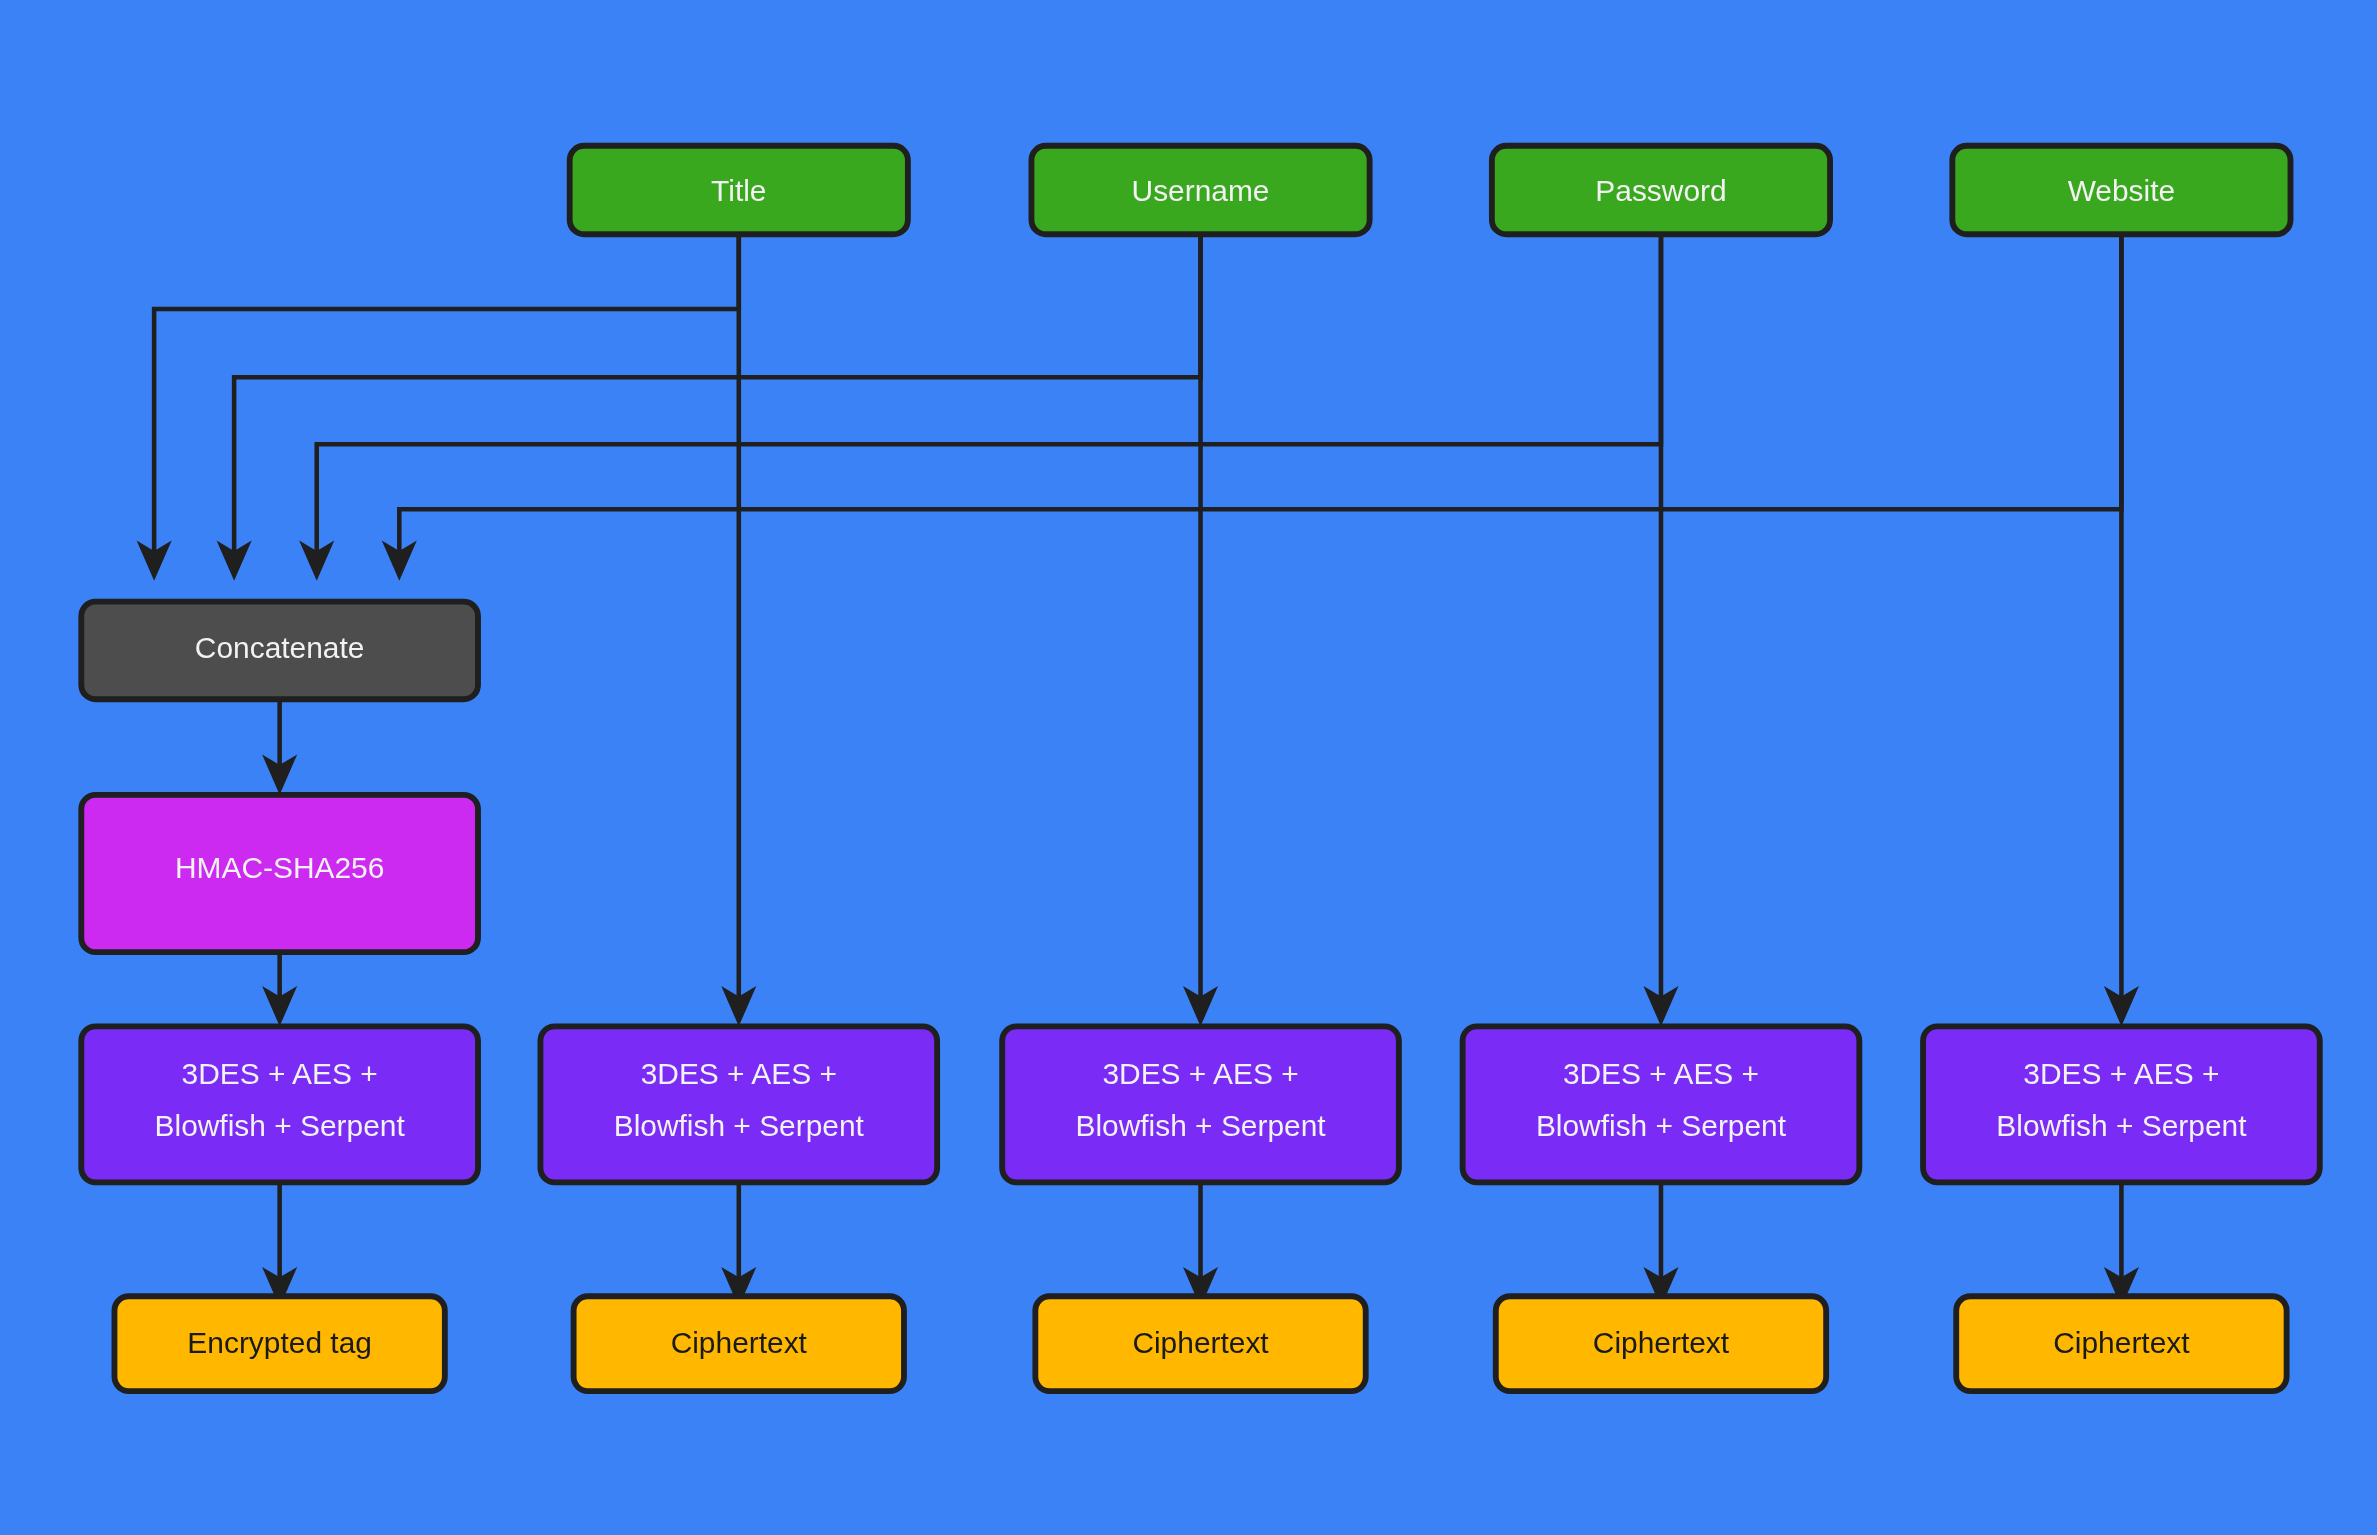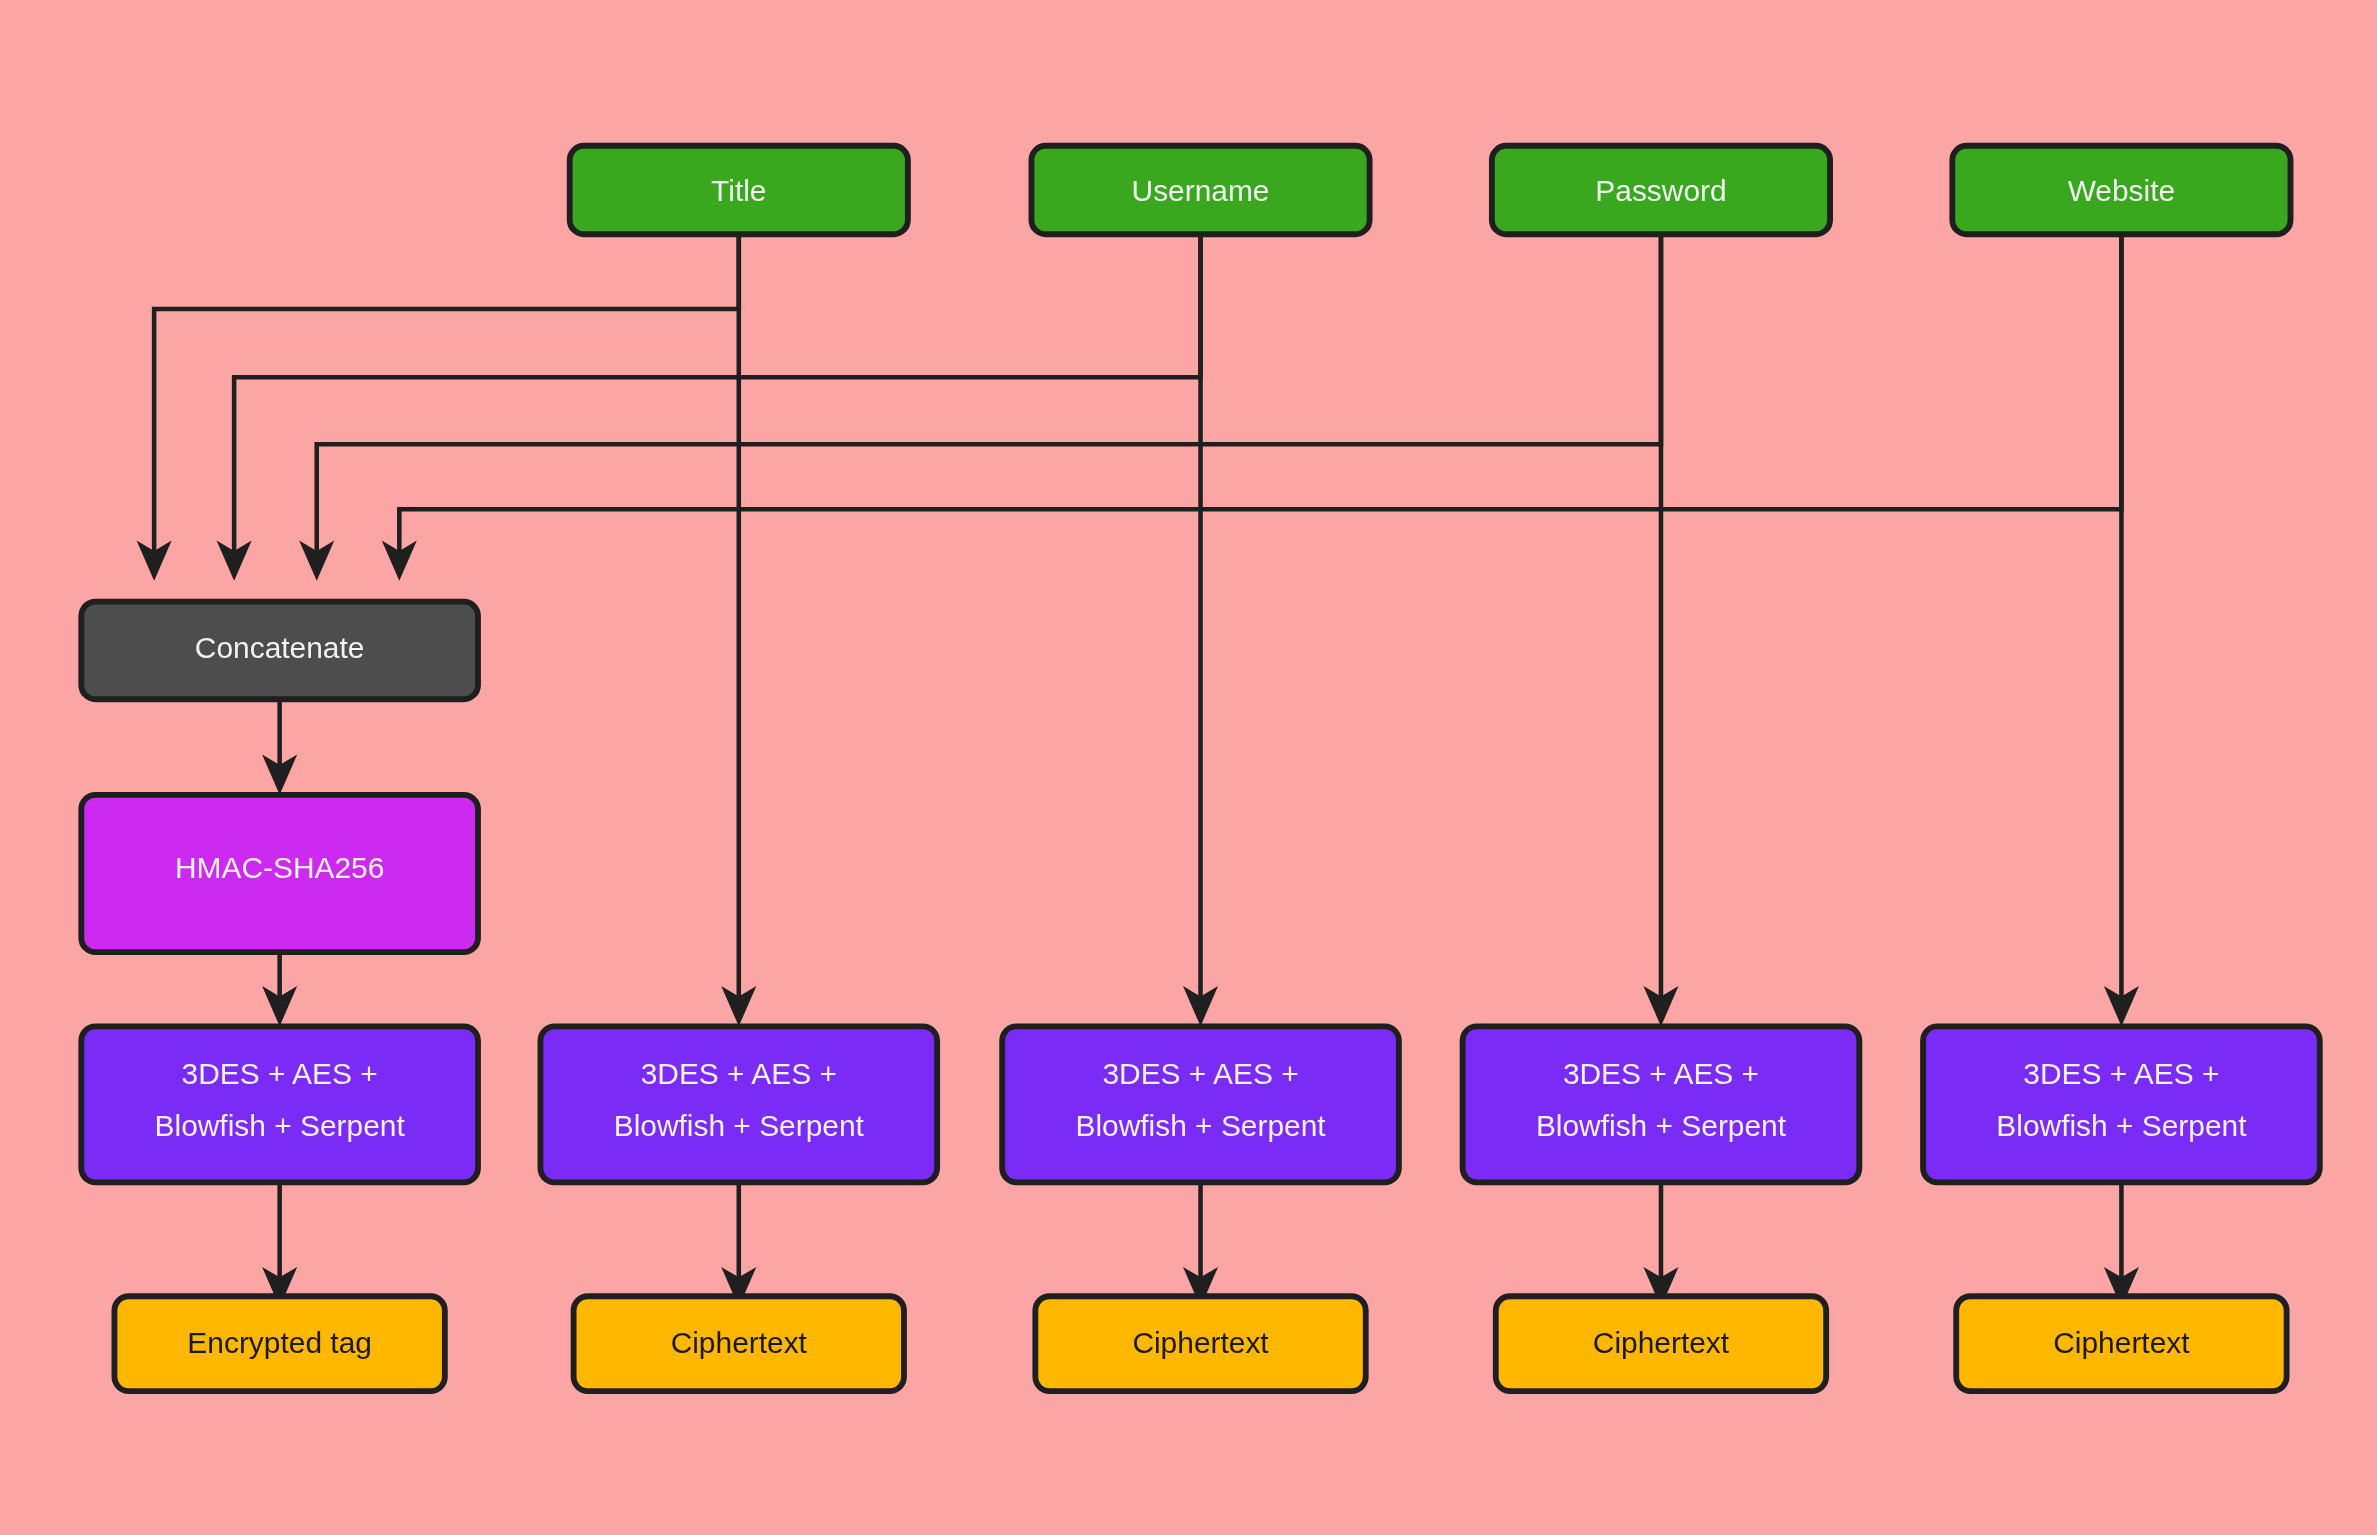--- a/index.html
+++ b/index.html
@@ -10,21 +10,21 @@
   body {
     width: 2377px;
     height: 1535px;
     font-family: "Liberation Sans", sans-serif;
     overflow: hidden;
   }
   #diagram-root {
     position: relative;
     width: 2377px;
     height: 1535px;
-    background: #fca5a5;
+    background: #3b82f6;
   }
   svg#flowchart {
     display: block;
     width: 2377px;
     height: 1535px;
   }
   .node-rect {
     stroke: #1f1f1f;
     stroke-width: 9;
   }

